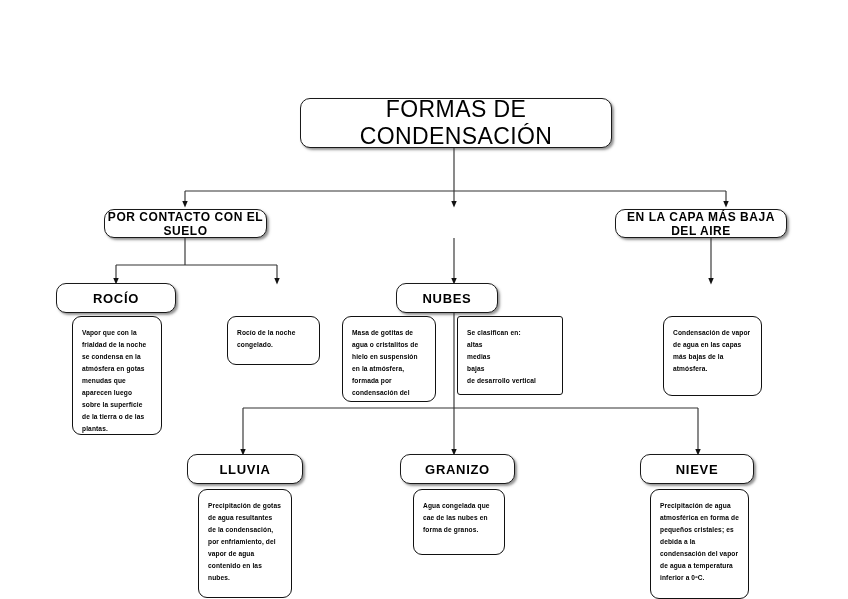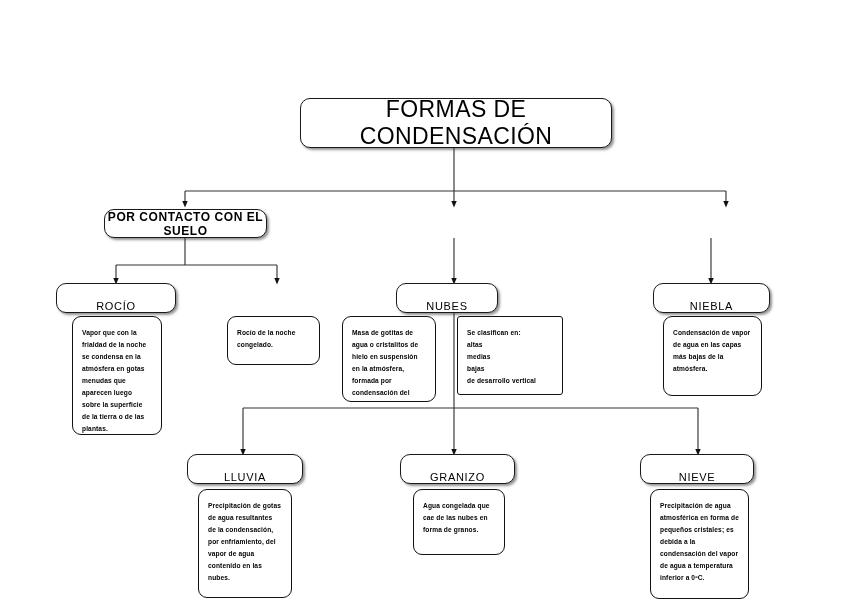--- a/index.html
+++ b/index.html
@@ -42,24 +42,23 @@
     font-size: 23px;
     letter-spacing: 0.4px;
     font-weight: 400;
   }
   .node-l2 {
     font-size: 12px;
     letter-spacing: 0.55px;
     font-weight: 600;
   }
   .node-l3 {
-    font-size: 11px;
+    font-size: 13px;
     letter-spacing: 0.7px;
-    font-weight: 400;
-    align-items: flex-end;
+    font-weight: 700;
   }
 
   
   .desc {
     position: absolute;
     box-sizing: border-box;
     background: #ffffff;
     border: 1.3px solid #111111;
     border-radius: 3px;
     color: #000000;
@@ -120,33 +119,33 @@
 
   <div class="node node-title" style="left:300px; top:98px; width:312px; height:50px;">
     <span>FORMAS DE CONDENSACIÓN</span>
   </div>
 
   <div class="node node-l2" style="left:104px; top:209px; width:163px; height:29px;">
     <span>POR CONTACTO CON EL SUELO</span>
   </div>
 
 
+  <div class="node node-l2" style="left:615px; top:209px; width:172px; height:29px;">
+    <span>EN LA CAPA MÁS BAJA DEL AIRE</span>
+  </div>
 
   <div class="node node-l3" style="left:56px; top:283px; width:120px; height:30px;">
     <span>ROCÍO</span>
   </div>
 
 
   <div class="node node-l3" style="left:396px; top:283px; width:102px; height:30px;">
     <span>NUBES</span>
   </div>
 
-  <div class="node node-l3" style="left:653px; top:283px; width:117px; height:30px;">
-    <span>NIEBLA</span>
-  </div>
 
   <div class="node node-l3" style="left:187px; top:454px; width:116px; height:30px;">
     <span>LLUVIA</span>
   </div>
 
   <div class="node node-l3" style="left:640px; top:454px; width:114px; height:30px;">
     <span>NIEVE</span>
   </div>
 
   <div class="node node-l3" style="left:400px; top:454px; width:115px; height:30px;">

